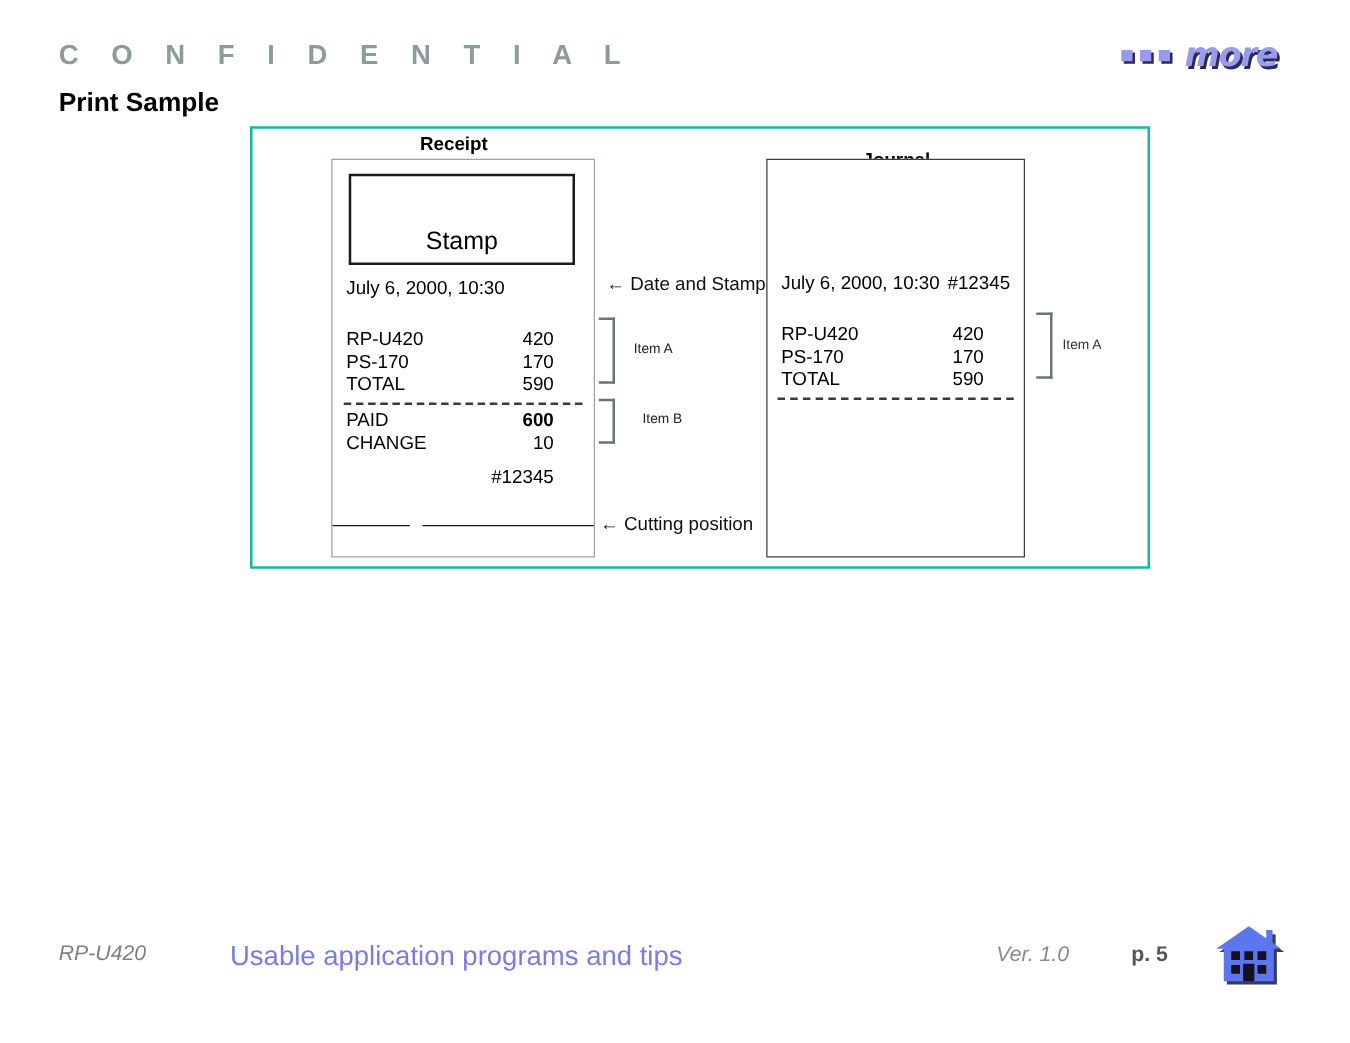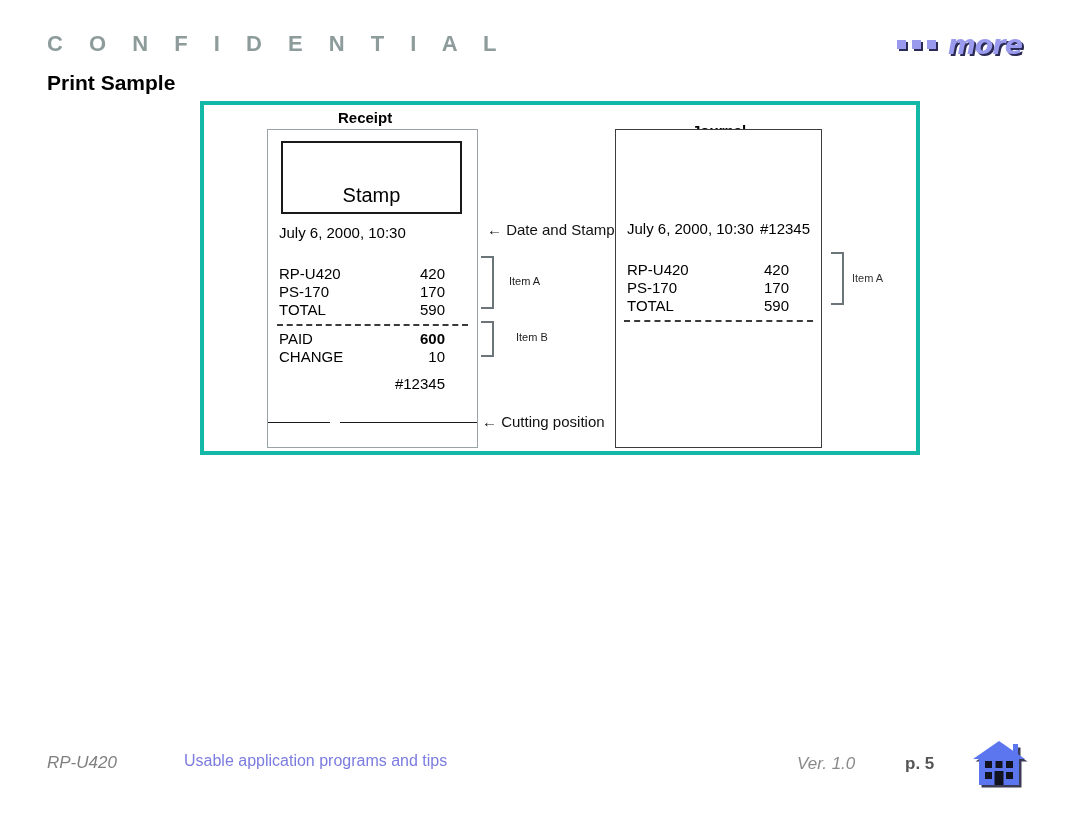--- a/index.html
+++ b/index.html
@@ -65,21 +65,21 @@
     line-height: 1;
   }
 
   
   #diagram {
     position: absolute;
     left: 200px;
     top: 101px;
     width: 720px;
     height: 354px;
-    border: 4px solid #14b8a6;
+    border: 2px solid #14b8a6;
     background: #ffffff;
     box-sizing: border-box;
   }
 
   .panel-title {
     position: absolute;
     font-size: 15px;
     font-weight: bold;
     color: #000;
     white-space: nowrap;
@@ -178,21 +178,21 @@
     top: 753px;
     font-size: 17px;
     font-style: italic;
     color: #808080;
     white-space: nowrap;
   }
   #footer-subtitle {
     position: absolute;
     left: 184px;
     top: 752px;
-    font-size: 16px;
+    font-size: 22px;
     color: #7b7be0;
     white-space: nowrap;
   }
   #footer-ver {
     position: absolute;
     left: 797px;
     top: 754px;
     font-size: 17px;
     font-style: italic;
     color: #8a8a8a;

